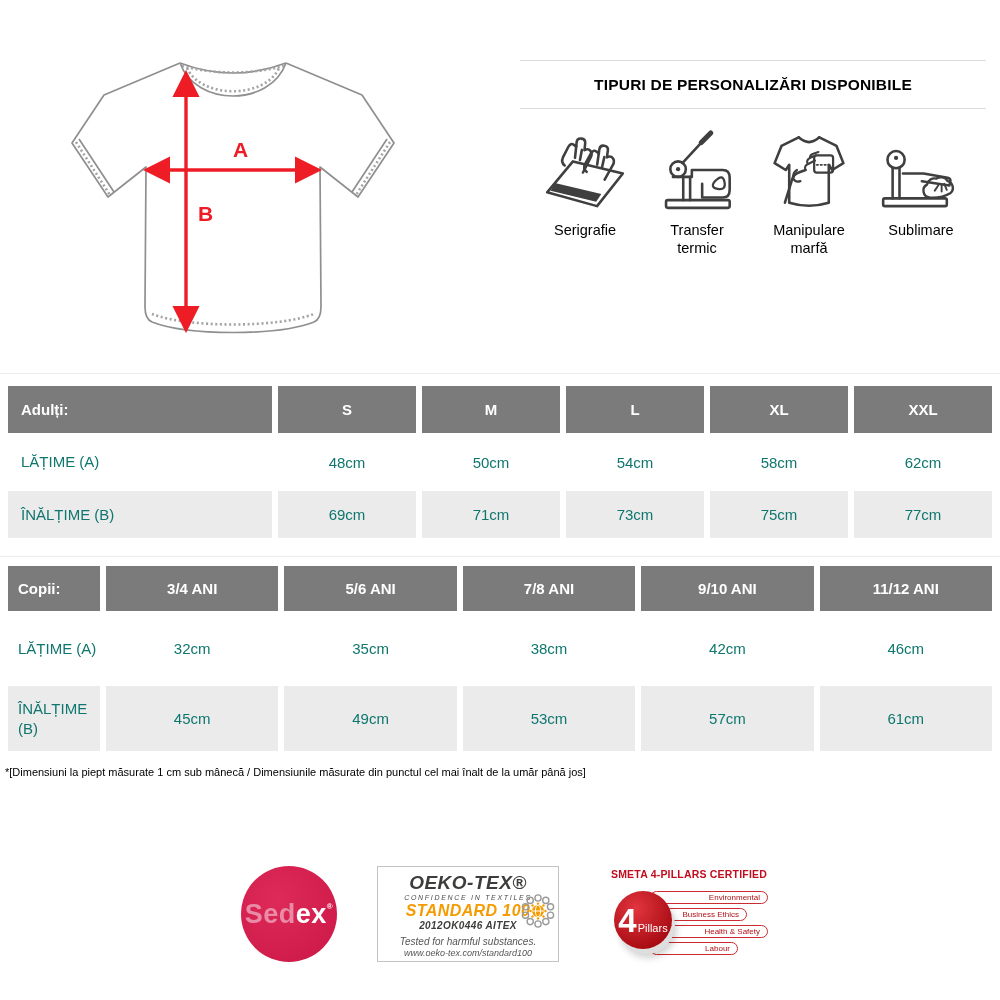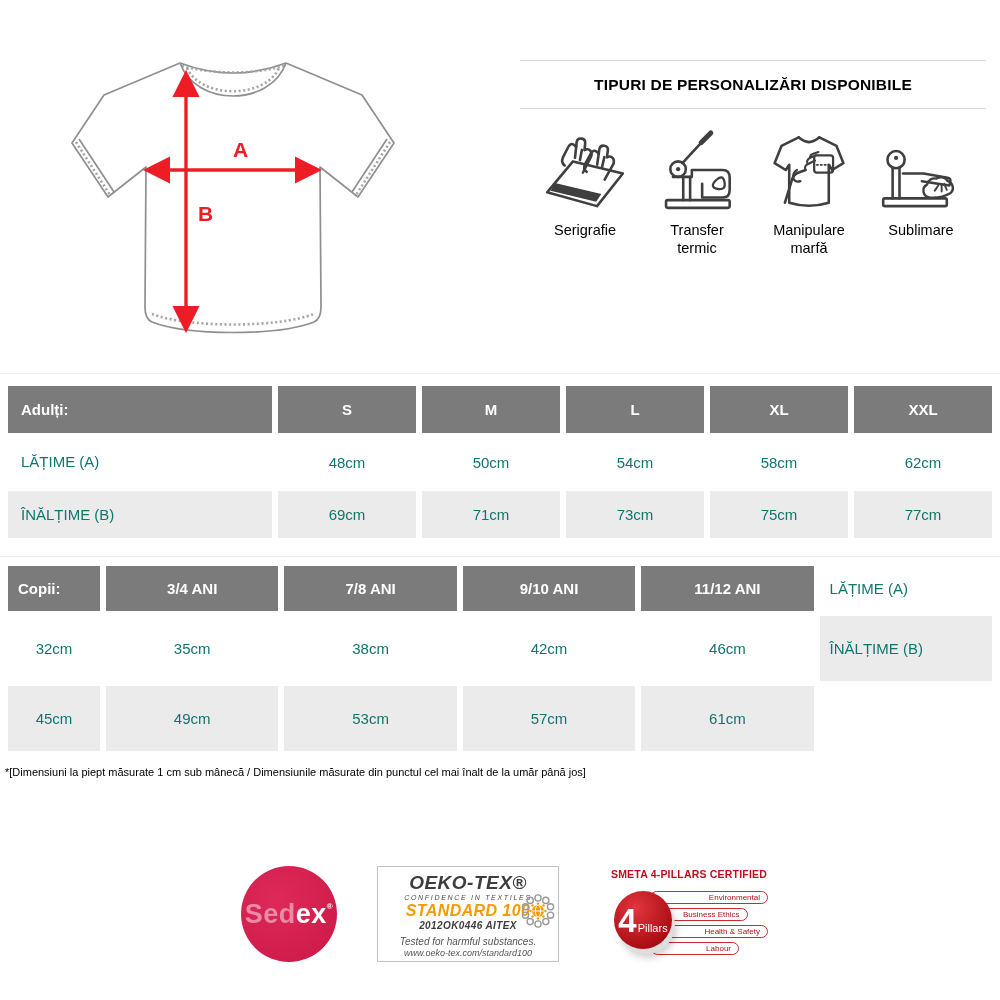--- a/index.html
+++ b/index.html
@@ -53,21 +53,21 @@
   .oeko .certno{font-size:10px;font-weight:bold;color:#3d3d3c;letter-spacing:.4px;}
   .oeko .tested{font-size:10px;color:#555;margin-top:5px;}
   .oeko .url{font-size:9px;color:#555;margin-top:1px;}
   .oeko .flower{position:absolute;right:2px;top:26px;width:36px;height:36px;}
 
   .smeta{position:absolute;left:608px;top:868px;width:162px;}
   .smeta-title{font-size:10.5px;font-weight:bold;color:#c00d1e;text-align:center;
                letter-spacing:.2px;white-space:nowrap;}
   .smeta-body{position:relative;margin-top:11px;height:90px;}
   .pillars-list{position:absolute;right:2px;top:0;display:flex;flex-direction:column;
-                align-items:center;gap:4px;}
+                align-items:flex-start;gap:4px;}
   .pill{height:13px;border:1px solid #cc2a30;border-radius:8px;background:#fff;
         color:#b01117;font-size:8px;display:flex;align-items:center;
         justify-content:flex-end;padding:0 7px 0 0;box-sizing:border-box;}
   .pill.p1{width:118px;}
   .pill.p2{width:97px;margin-right:20px;}
   .pill.p3{width:118px;}
   .pill.p4{width:88px;margin-right:28px;}
   .smeta-circle{position:absolute;left:6px;top:0;width:58px;height:58px;border-radius:50%;
         background:radial-gradient(circle at 38% 30%,#e23540,#a80c12 75%);z-index:2;
         box-shadow:3px 5px 0 #dedede,5px 9px 7px rgba(0,0,0,.18);
@@ -206,20 +206,21 @@
     <div class="cell bg-gray">71cm</div>
     <div class="cell bg-gray">73cm</div>
     <div class="cell bg-gray">75cm</div>
     <div class="cell bg-gray">77cm</div>
   </div>
 
   <div class="hairline" style="top:556px"></div>
   <div class="sztable kids">
     <div class="cell head label">Copii:</div>
     <div class="cell head">3/4 ANI</div>
+    <div class="cell head">5/6 ANI</div>
     <div class="cell head">7/8 ANI</div>
     <div class="cell head">9/10 ANI</div>
     <div class="cell head">11/12 ANI</div>
 
     <div class="cell label bg-white">LĂȚIME (A)</div>
     <div class="cell bg-white">32cm</div>
     <div class="cell bg-white">35cm</div>
     <div class="cell bg-white">38cm</div>
     <div class="cell bg-white">42cm</div>
     <div class="cell bg-white">46cm</div>

